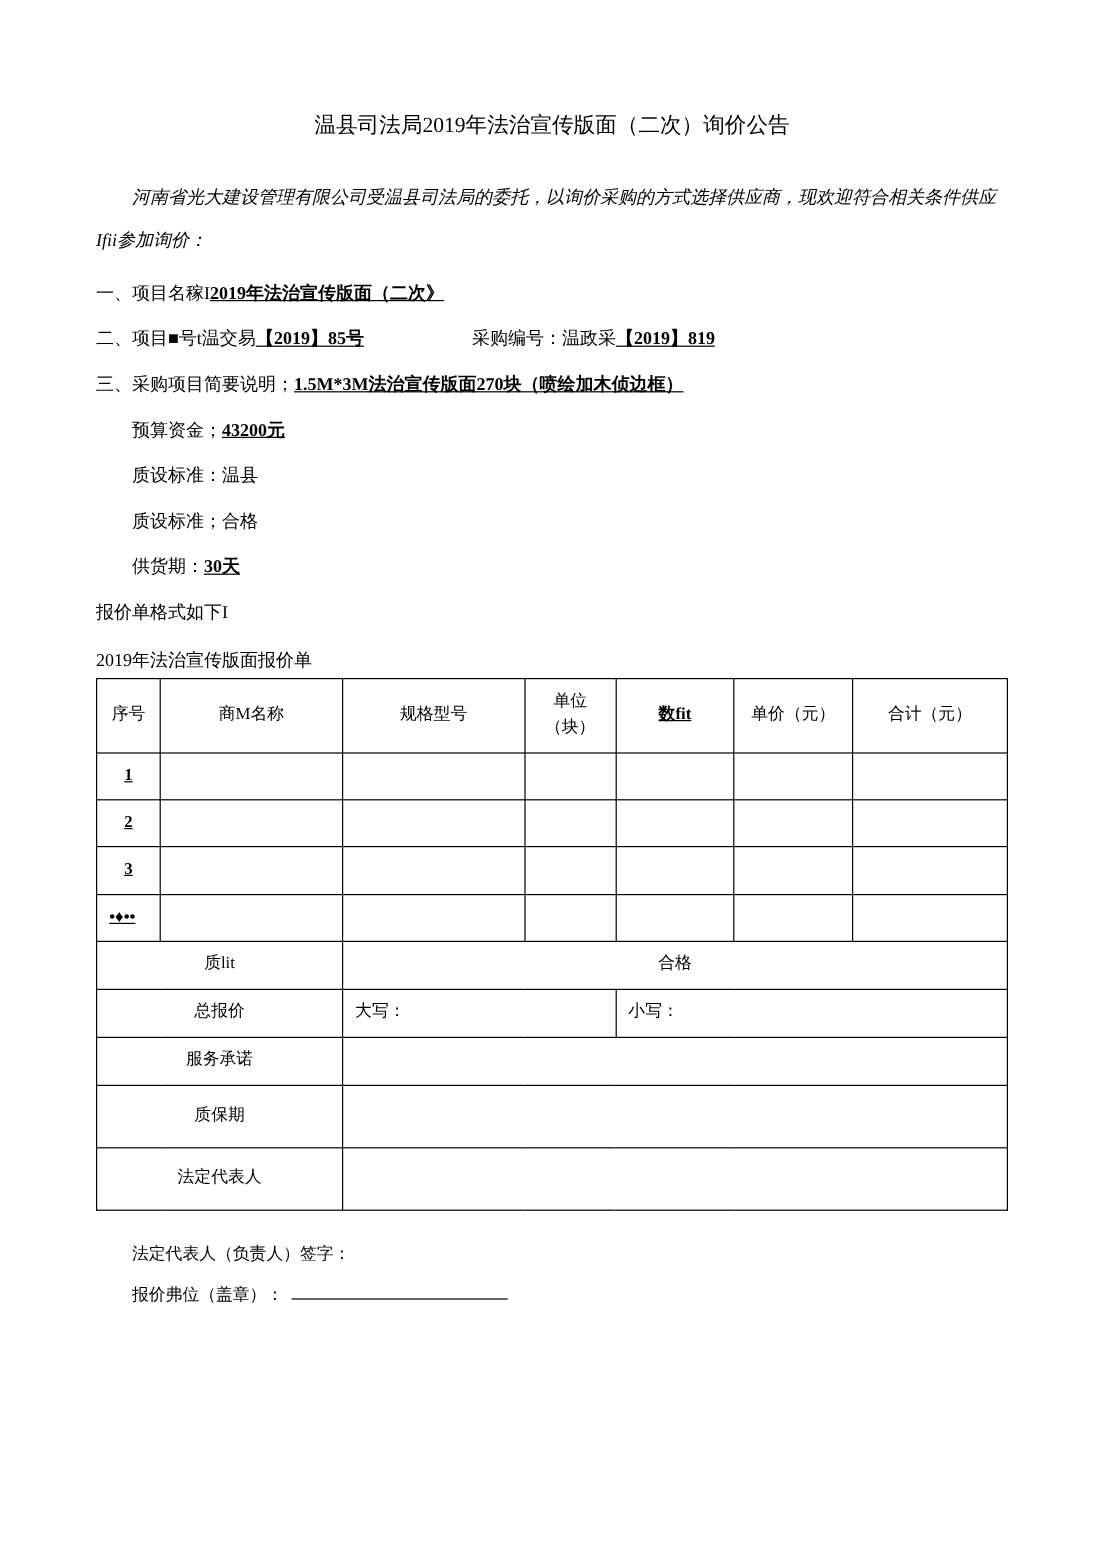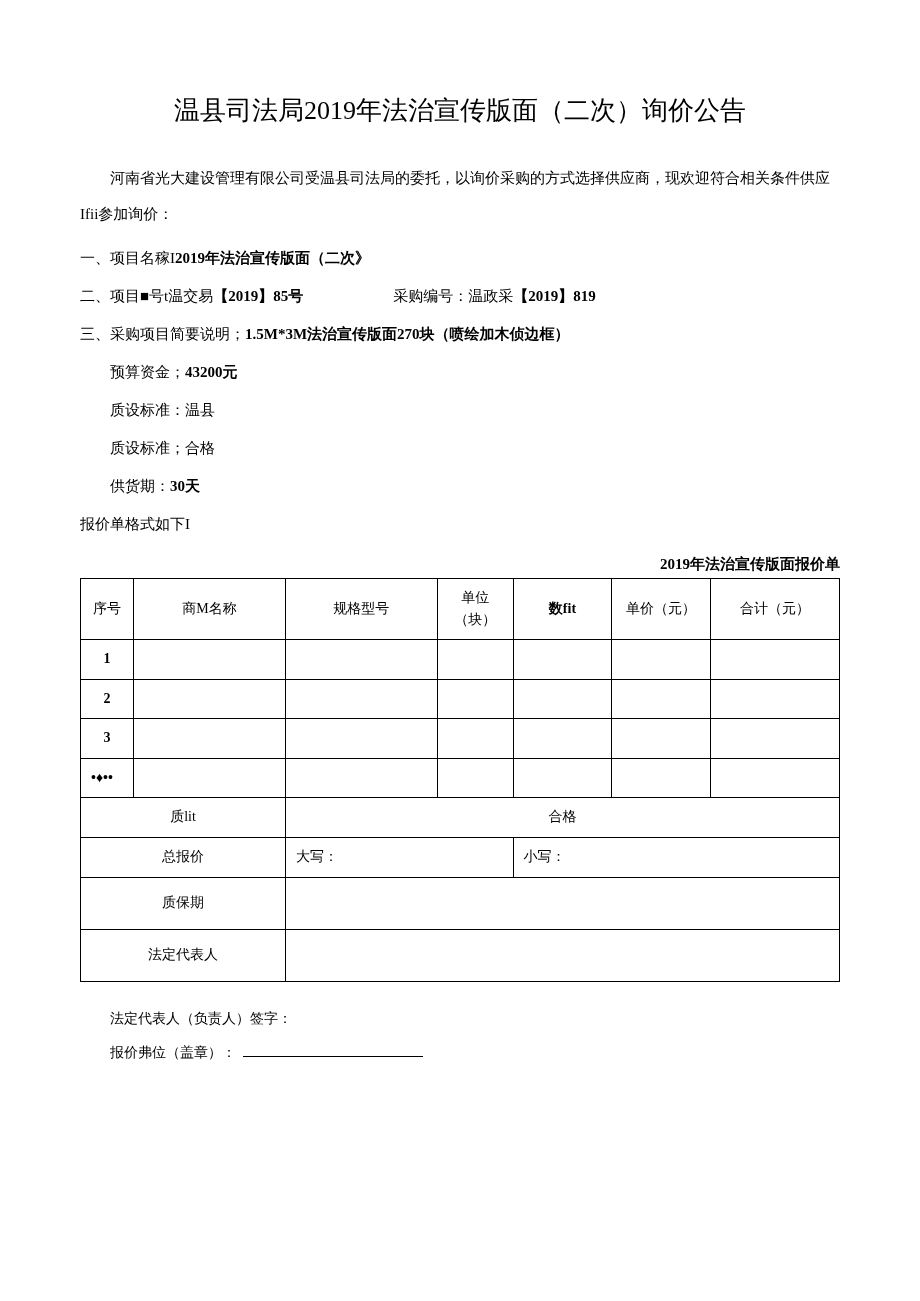--- a/index.html
+++ b/index.html
@@ -6,42 +6,43 @@
     body {
       font-family: "SimSun", "宋体", serif;
       font-size: 15px;
       color: #000;
       background: #fff;
       width: 920px;
       padding: 90px 80px 40px 80px;
       line-height: 1.6;
     }
     .title {
-      font-size: 26px;
+      font-size: 18px;
       text-align: center;
       margin-bottom: 28px;
       font-weight: normal;
     }
     .intro {
       text-indent: 2em;
       line-height: 2.4;
       margin-bottom: 8px;
+      font-style: italic;
     }
     .line {
       line-height: 2.4;
       margin-bottom: 2px;
     }
     .indent {
       text-indent: 2em;
     }
-    .bold { font-weight: bold; }
+    .bold { font-weight: bold; text-decoration: underline; }
     .inline-gap { display: inline-block; width: 90px; }
     .subtitle {
-      text-align: right;
-      font-weight: bold;
+      text-align: left;
+      font-weight: normal;
       margin-top: 10px;
       margin-bottom: 2px;
     }
     table {
       border-collapse: collapse;
       width: 100%;
       margin: 0 auto;
     }
     td {
       border: 1px solid #000;
@@ -160,20 +161,24 @@
   </tr>
   <tr class="foot-row">
     <td colspan="2">质lit</td>
     <td colspan="5">合格</td>
   </tr>
   <tr class="foot-row">
     <td colspan="2">总报价</td>
     <td colspan="2" class="left">大写：</td>
     <td colspan="3" class="left">小写：</td>
   </tr>
+  <tr class="foot-row">
+    <td colspan="2">服务承诺</td>
+    <td colspan="5"></td>
+  </tr>
   <tr class="tall-row">
     <td colspan="2">质保期</td>
     <td colspan="5"></td>
   </tr>
   <tr class="tall-row">
     <td colspan="2">法定代表人</td>
     <td colspan="5"></td>
   </tr>
 </tbody>
   </table>

